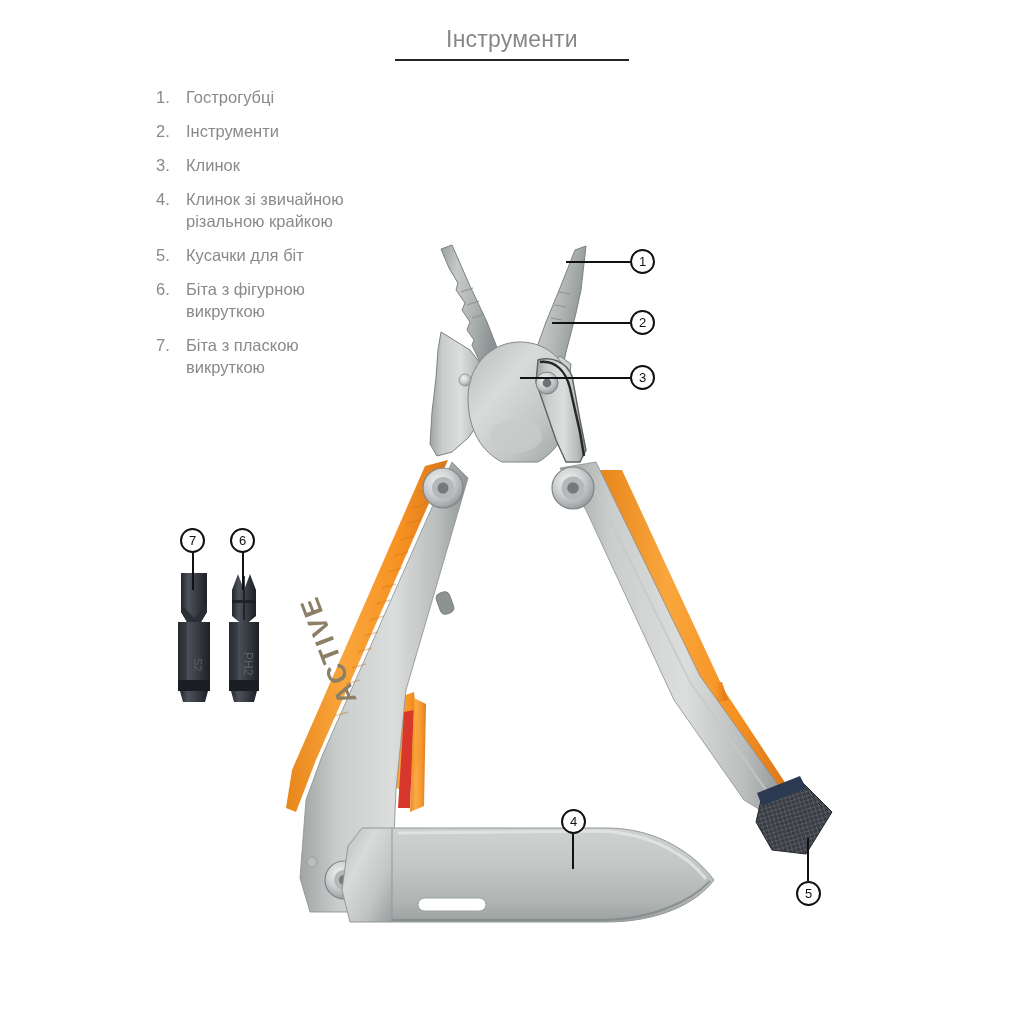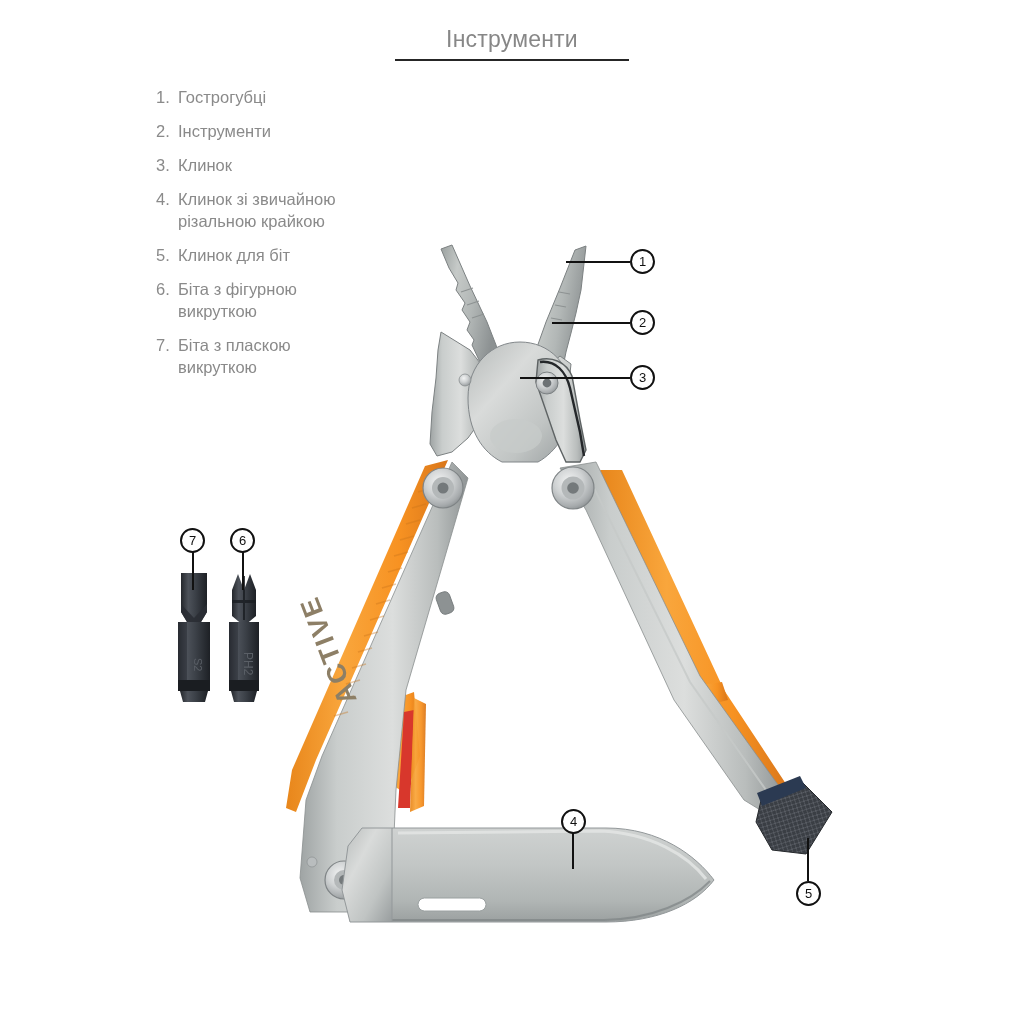--- a/index.html
+++ b/index.html
@@ -54,20 +54,21 @@
     color: #8a8a8a;
     line-height: 22px;
   }
   .legend-num {
     flex: 0 0 22px;
     text-align: left;
   }
   .legend-label {
     flex: 1 1 auto;
     white-space: pre-line;
+    margin-left: 8px;
   }
 
   
   .callout {
     position: absolute;
     width: 25px;
     height: 25px;
     border: 2px solid #111111;
     border-radius: 50%;
     background: #ffffff;
@@ -119,21 +120,21 @@
       <span class="legend-num">3.</span>
       <span class="legend-label">Клинок</span>
     </div>
     <div class="legend-item">
       <span class="legend-num">4.</span>
       <span class="legend-label">Клинок зі звичайною
 різальною крайкою</span>
     </div>
     <div class="legend-item">
       <span class="legend-num">5.</span>
-      <span class="legend-label">Клинок для біт</span>
+      <span class="legend-label">Кусачки для біт</span>
     </div>
     <div class="legend-item">
       <span class="legend-num">6.</span>
       <span class="legend-label">Біта з фігурною
 викруткою</span>
     </div>
     <div class="legend-item">
       <span class="legend-num">7.</span>
       <span class="legend-label">Біта з пласкою
 викруткою</span>

